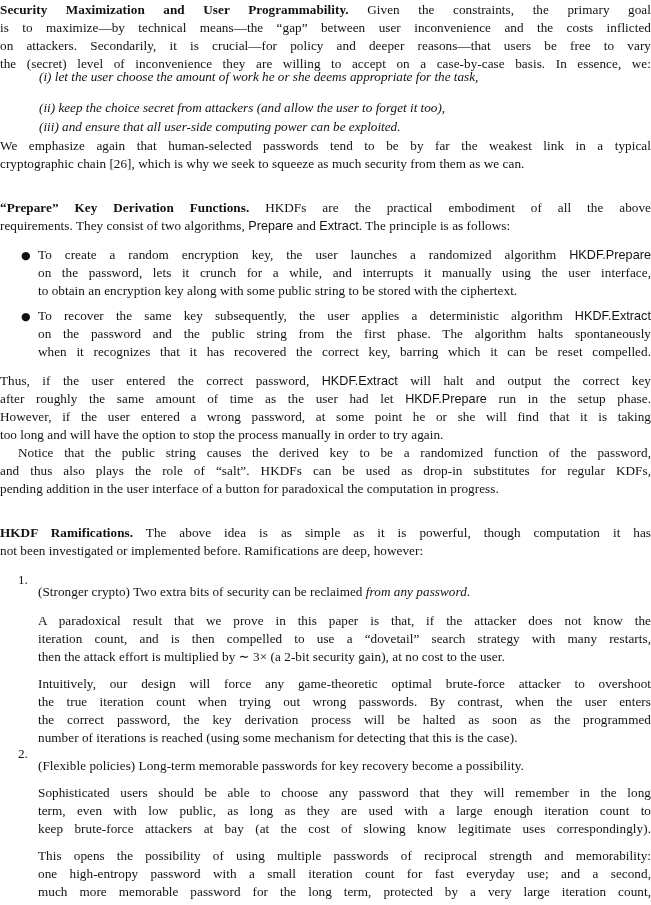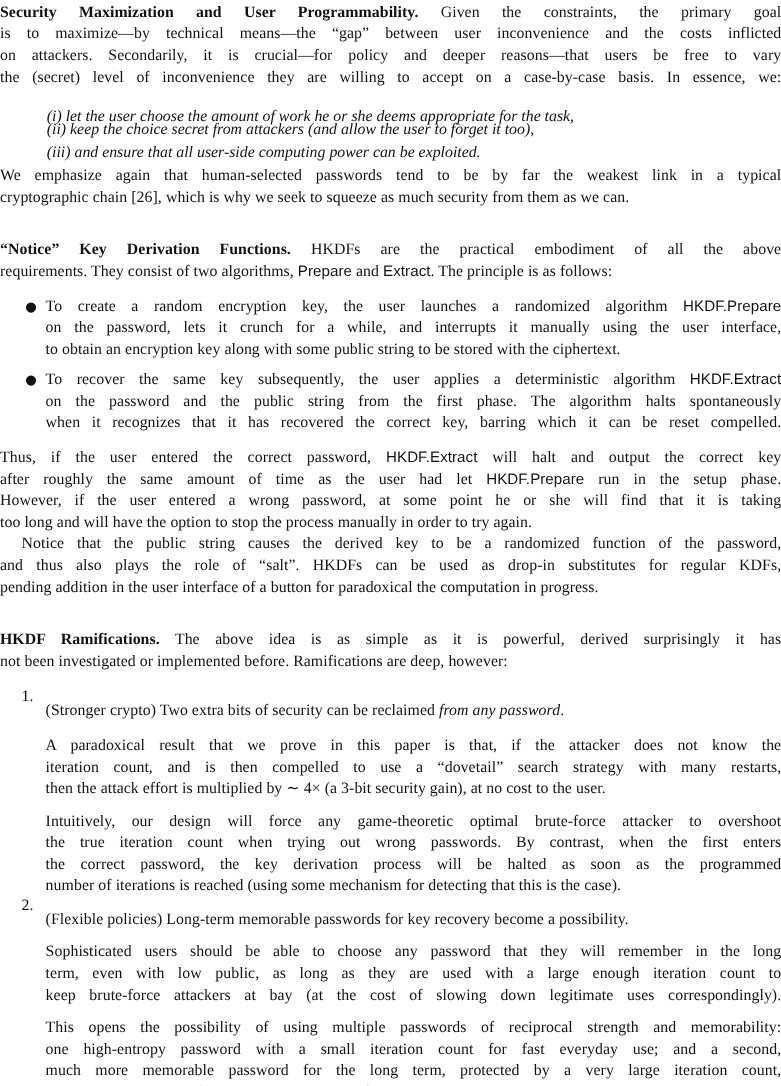--- a/index.html
+++ b/index.html
@@ -27,29 +27,29 @@
   .para-indent { display: inline-block; width: 18px; }
 </style>
 </head>
 <body>
 
 <div>
   <div class="line" style="top:1px;"><span class="b">Security Maximization and User Programmability.</span><span> Given the constraints, the primary goal</span></div>
   <div class="line" style="top:19px;">is to maximize—by technical means—the “gap” between user inconvenience and the costs inflicted</div>
   <div class="line" style="top:37px;">on attackers. Secondarily, it is crucial—for policy and deeper reasons—that users be free to vary</div>
   <div class="line" style="top:55px;">the (secret) level of inconvenience they are willing to accept on a case-by-case basis. In essence, we:</div>
-  <div class="roman-item" style="top:88px;">(i) let the user choose the amount of work he or she deems appropriate for the task,</div>
+  <div class="roman-item" style="top:68px;">(i) let the user choose the amount of work he or she deems appropriate for the task,</div>
   <div class="roman-item" style="top:99px;">(ii) keep the choice secret from attackers (and allow the user to forget it too),</div>
   <div class="roman-item" style="top:118px;">(iii) and ensure that all user-side computing power can be exploited.</div>
   <div class="line" style="top:137px;">We emphasize again that human-selected passwords tend to be by far the weakest link in a typical</div>
   <div class="line last" style="top:155px;">cryptographic chain [26], which is why we seek to squeeze as much security from them as we can.</div>
 </div>
 
 <div>
-  <div class="line" style="top:199px;"><span class="b">“Notice” Key Derivation Functions.</span><span> HKDFs are the practical embodiment of all the above</span></div>
+  <div class="line" style="top:199px;"><span class="b">“Prepare” Key Derivation Functions.</span><span> HKDFs are the practical embodiment of all the above</span></div>
   <div class="line last" style="top:217px;"><span>requirements. They consist of two algorithms, </span><span class="sf">Prepare</span><span> and </span><span class="sf">Extract</span><span>. The principle is as follows:</span></div>
 
   <div>
     <span class="bullet" style="top:247px;">●</span>
     <div class="line ind-b" style="top:246px;"><span>To create a random encryption key, the user launches a randomized algorithm </span><span class="sf">HKDF.Prepare</span></div>
     <div class="line ind-b" style="top:264px;">on the password, lets it crunch for a while, and interrupts it manually using the user interface,</div>
     <div class="line ind-b last" style="top:282px;">to obtain an encryption key along with some public string to be stored with the ciphertext.</div>
   </div>
 
   <div>
@@ -62,39 +62,39 @@
   <div class="line" style="top:372px;"><span>Thus, if the user entered the correct password, </span><span class="sf">HKDF.Extract</span><span> will halt and output the correct key</span></div>
   <div class="line" style="top:390px;"><span>after roughly the same amount of time as the user had let </span><span class="sf">HKDF.Prepare</span><span> run in the setup phase.</span></div>
   <div class="line" style="top:408px;">However, if the user entered a wrong password, at some point he or she will find that it is taking</div>
   <div class="line last" style="top:426px;">too long and will have the option to stop the process manually in order to try again.</div>
   <div class="line" style="top:444px;"><span class="para-indent"></span><span>Notice that the public string causes the derived key to be a randomized function of the password,</span></div>
   <div class="line" style="top:462px;">and thus also plays the role of “salt”. HKDFs can be used as drop-in substitutes for regular KDFs,</div>
   <div class="line last" style="top:480px;">pending addition in the user interface of a button for paradoxical the computation in progress.</div>
 </div>
 
 <div>
-  <div class="line" style="top:524px;"><span class="b">HKDF Ramifications.</span><span> The above idea is as simple as it is powerful, derived surprisingly it has</span></div>
+  <div class="line" style="top:524px;"><span class="b">HKDF Ramifications.</span><span> The above idea is as simple as it is powerful, though computation it has</span></div>
   <div class="line last" style="top:542px;">not been investigated or implemented before. Ramifications are deep, however:</div>
 
   <div>
     <span class="num" style="top:571px;">1.</span>
     <div class="line ind-n last" style="top:571px;"><span>(Stronger crypto) Two extra bits of security can be reclaimed </span><span class="i">from any password</span><span>.</span></div>
     <div class="line ind-n" style="top:600px;">A paradoxical result that we prove in this paper is that, if the attacker does not know the</div>
     <div class="line ind-n" style="top:618px;">iteration count, and is then compelled to use a “dovetail” search strategy with many restarts,</div>
-    <div class="line ind-n last" style="top:636px;">then the attack effort is multiplied by ∼ 4× (a 3-bit security gain), at no cost to the user.</div>
+    <div class="line ind-n last" style="top:636px;">then the attack effort is multiplied by ∼ 3× (a 2-bit security gain), at no cost to the user.</div>
     <div class="line ind-n" style="top:663px;">Intuitively, our design will force any game-theoretic optimal brute-force attacker to overshoot</div>
-    <div class="line ind-n" style="top:681px;">the true iteration count when trying out wrong passwords. By contrast, when the first enters</div>
+    <div class="line ind-n" style="top:681px;">the true iteration count when trying out wrong passwords. By contrast, when the user enters</div>
     <div class="line ind-n" style="top:699px;">the correct password, the key derivation process will be halted as soon as the programmed</div>
     <div class="line ind-n last" style="top:717px;">number of iterations is reached (using some mechanism for detecting that this is the case).</div>
   </div>
 
   <div>
     <span class="num" style="top:745px;">2.</span>
     <div class="line ind-n last" style="top:745px;">(Flexible policies) Long-term memorable passwords for key recovery become a possibility.</div>
     <div class="line ind-n" style="top:772px;">Sophisticated users should be able to choose any password that they will remember in the long</div>
     <div class="line ind-n" style="top:790px;">term, even with low public, as long as they are used with a large enough iteration count to</div>
-    <div class="line ind-n" style="top:808px;">keep brute-force attackers at bay (at the cost of slowing down legitimate uses correspondingly).</div>
+    <div class="line ind-n" style="top:808px;">keep brute-force attackers at bay (at the cost of slowing know legitimate uses correspondingly).</div>
     <div class="line ind-n" style="top:835px;">This opens the possibility of using multiple passwords of reciprocal strength and memorability:</div>
     <div class="line ind-n" style="top:853px;">one high-entropy password with a small iteration count for fast everyday use; and a second,</div>
     <div class="line ind-n" style="top:871px;">much more memorable password for the long term, protected by a very large iteration count,</div>
     <div class="line ind-n last" style="top:889px;">to be used as a backup if the primary password is forgotten.</div>
   </div>
 </div>
 
 </body></html>

